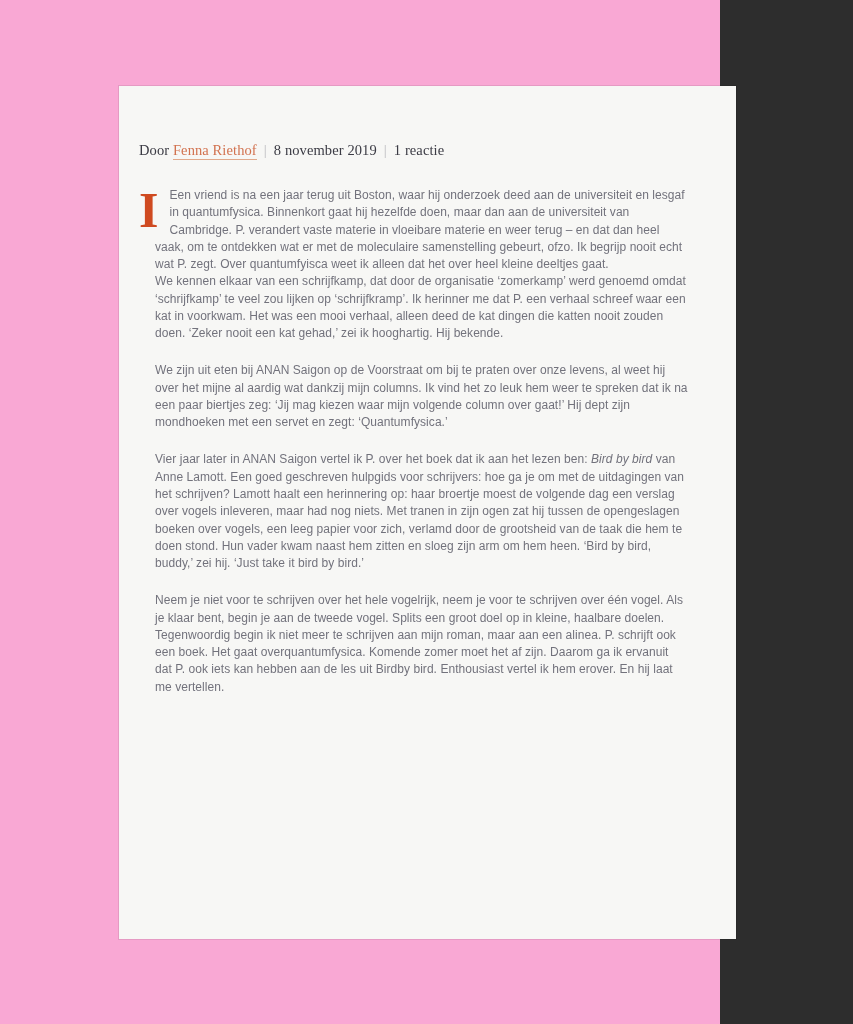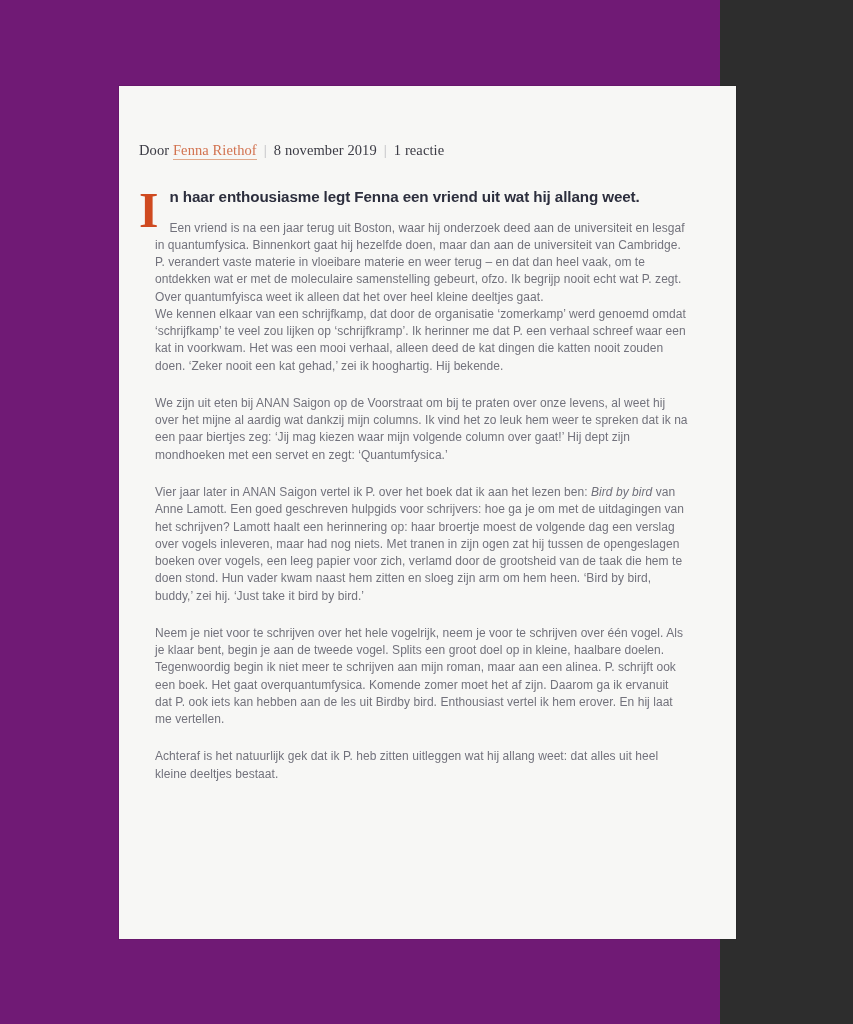--- a/index.html
+++ b/index.html
@@ -13,21 +13,21 @@
     height: 1024px;
     background: #2d2d2d;
     font-family: "Liberation Sans", sans-serif;
     overflow: hidden;
   }
 
   .screen {
     position: relative;
     width: 720px;
     height: 1024px;
-    background: #701a75;
+    background: #f9a8d4;
   }
 
   
   .page-sheet {
     position: absolute;
     left: 119px;
     top: 86px;
     width: 617px;
     height: 853px;
     background: #f7f7f5;
@@ -111,30 +111,28 @@
   <div class="page-sheet">
     <div class="article">
 
       <div class="byline">
         <span>Door</span>
         <a href="#" class="author-link">Fenna Riethof</a><span class="sep">|</span><span>8 november 2019</span><span class="sep">|</span><a href="#" style="color:#3b3b44;text-decoration:none">1 reactie</a>
       </div>
 
       <div class="clearfix">
         <span class="dropcap">I</span>
-        <p class="lede">n haar enthousiasme legt Fenna een vriend uit wat hij allang weet.</p>
         <p class="body-p"> Een vriend is na een jaar terug uit Boston, waar hij onderzoek deed aan de universiteit en lesgaf in quantumfysica. Binnenkort gaat hij hezelfde doen, maar dan aan de universiteit van Cambridge. P. verandert vaste materie in vloeibare materie en weer terug – en dat dan heel vaak, om te ontdekken wat er met de moleculaire samenstelling gebeurt, ofzo. Ik begrijp nooit echt wat P. zegt. Over quantumfyisca weet ik alleen dat het over heel kleine deeltjes gaat.</p>
       </div>
 
       <p class="body-p">We kennen elkaar van een schrijfkamp, dat door de organisatie ‘zomerkamp’ werd genoemd omdat ‘schrijfkamp’ te veel zou lijken op ‘schrijfkramp’. Ik herinner me dat P. een verhaal schreef waar een kat in voorkwam. Het was een mooi verhaal, alleen deed de kat dingen die katten nooit zouden doen. ‘Zeker nooit een kat gehad,’ zei ik hooghartig. Hij bekende.</p>
 
       <p class="body-p"> We zijn uit eten bij ANAN Saigon op de Voorstraat om bij te praten over onze levens, al weet hij over het mijne al aardig wat dankzij mijn columns. Ik vind het zo leuk hem weer te spreken dat ik na een paar biertjes zeg: ‘Jij mag kiezen waar mijn volgende column over gaat!’ Hij dept zijn mondhoeken met een servet en zegt: ‘Quantumfysica.’</p>
 
       <p class="body-p">Vier jaar later in ANAN Saigon vertel ik P. over het boek dat ik aan het lezen ben: <em>Bird by bird</em> van Anne Lamott. Een goed geschreven hulpgids voor schrijvers: hoe ga je om met de uitdagingen van het schrijven? Lamott haalt een herinnering op: haar broertje moest de volgende dag een verslag over vogels inleveren, maar had nog niets. Met tranen in zijn ogen zat hij tussen de opengeslagen boeken over vogels, een leeg papier voor zich, verlamd door de grootsheid van de taak die hem te doen stond. Hun vader kwam naast hem zitten en sloeg zijn arm om hem heen. ‘Bird by bird, buddy,’ zei hij. ‘Just take it bird by bird.’</p>
 
       <p class="body-p">Neem je niet voor te schrijven over het hele vogelrijk, neem je voor te schrijven over één vogel. Als je klaar bent, begin je aan de tweede vogel. Splits een groot doel op in kleine, haalbare doelen. Tegenwoordig begin ik niet meer te schrijven aan mijn roman, maar aan een alinea. P. schrijft ook een boek. Het gaat overquantumfysica. Komende zomer moet het af zijn. Daarom ga ik ervanuit dat P. ook iets kan hebben aan de les uit Birdby bird. Enthousiast vertel ik hem erover. En hij laat me vertellen.</p>
 
-      <p class="body-p">Achteraf is het natuurlijk gek dat ik P. heb zitten uitleggen wat hij allang weet: dat alles uit heel kleine deeltjes bestaat.</p>
 
     </div>
   </div>
 
 </div>
 
 </body></html>

